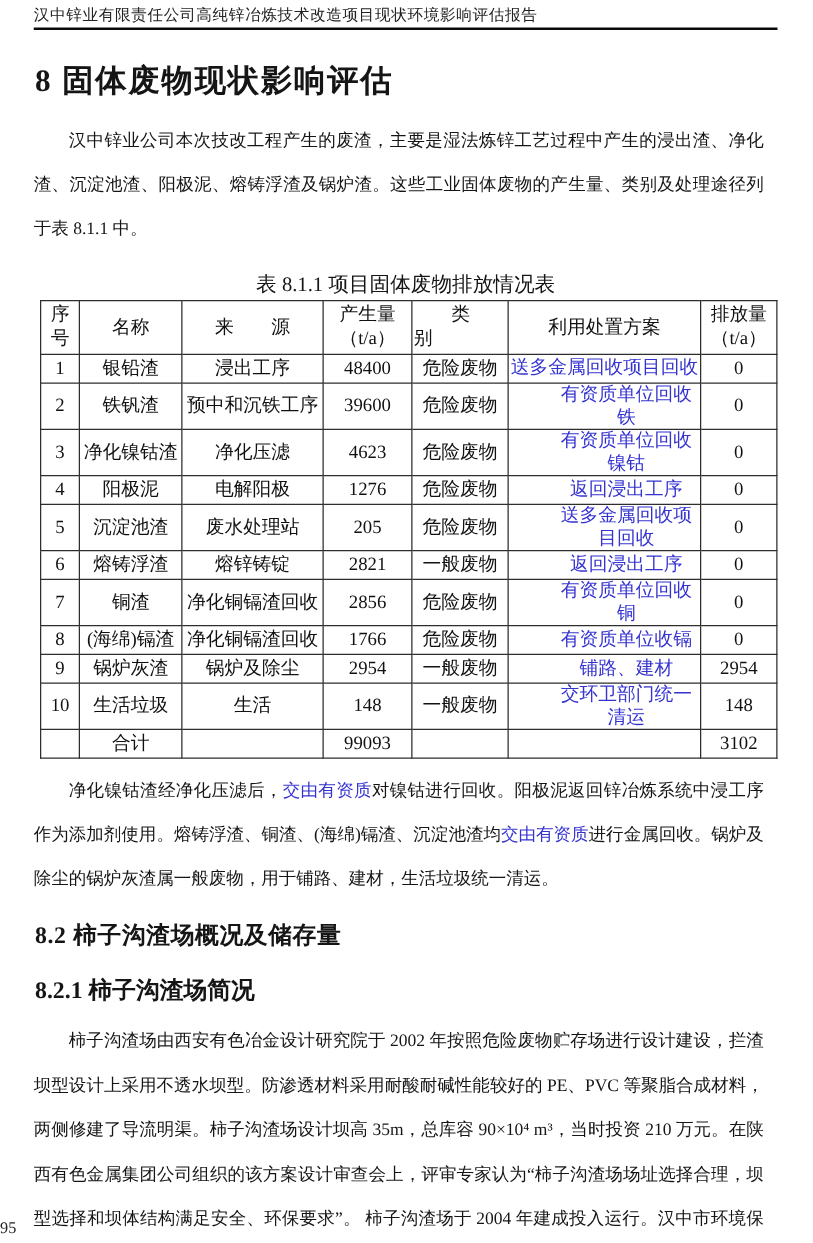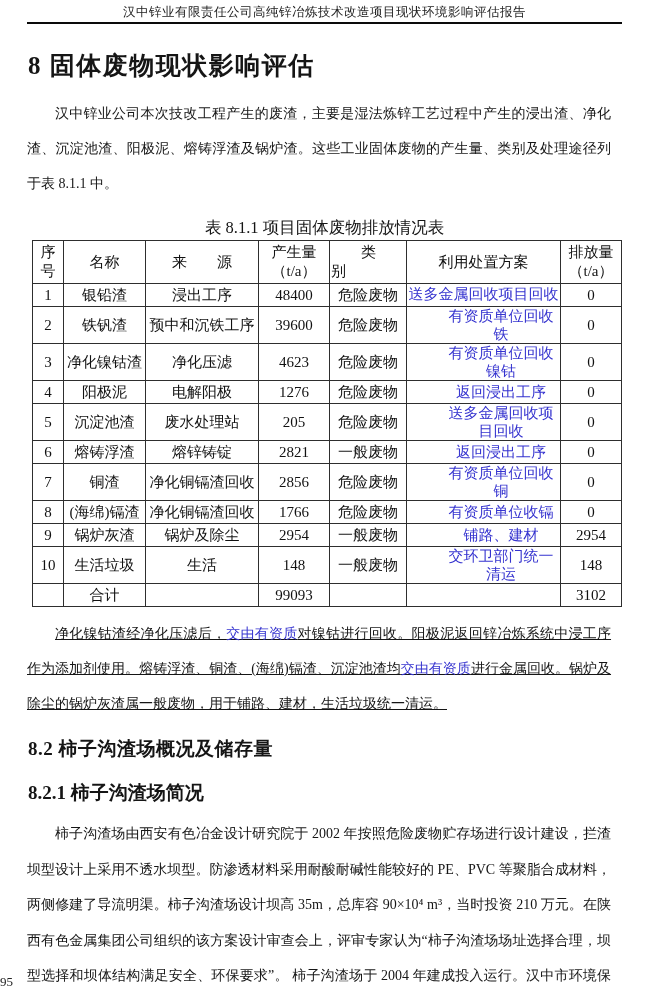--- a/index.html
+++ b/index.html
@@ -5,21 +5,21 @@
   * { box-sizing: border-box; }
   html,body { margin:0; padding:0; }
   body {
     width:650px; height:994px; position:relative; overflow:hidden;
     background:#ffffff; color:#151515;
     font-family:"Liberation Serif","DejaVu Serif",serif;
   }
   .content { padding:0 28px 0 27px; }
 
   .doc-header {
-    padding-top:5px; text-align:center;
+    padding-top:5px; 
     font-size:12.5px; letter-spacing:0.5px; line-height:15px; color:#222;
   }
   .header-rule { border-bottom:2px solid #0a0a0a; margin-top:2px; }
 
   .chapter-title {
     margin:27px 0 0 1px; font-size:25px; font-weight:bold;
     line-height:30px; letter-spacing:1.5px;
   }
   .h2-title {
     margin:25px 0 0 1px; font-size:19px; font-weight:bold;
@@ -204,21 +204,21 @@
           <td>合计</td>
           <td></td>
           <td>99093</td>
           <td></td>
           <td></td>
           <td>3102</td>
         </tr>
       </tbody>
   </table>
 
-  <div class="para" style="margin-top:9px;text-decoration:underline;"><span>净化镍钴渣经净化压滤后，</span><span class="blue">交由有资质</span><span>对镍钴进行回收。阳极泥返回锌冶炼系统中浸工序作为添加剂使用。熔铸浮渣、铜渣、(海绵)镉渣、沉淀池渣均</span><span class="blue">交由有资质</span><span>进行金属回收。锅炉及除尘的锅炉灰渣属一般废物，用于铺路、建材，生活垃圾统一清运。</span></div>
+  <div class="para" style="margin-top:9px;"><span>净化镍钴渣经净化压滤后，</span><span class="blue">交由有资质</span><span>对镍钴进行回收。阳极泥返回锌冶炼系统中浸工序作为添加剂使用。熔铸浮渣、铜渣、(海绵)镉渣、沉淀池渣均</span><span class="blue">交由有资质</span><span>进行金属回收。锅炉及除尘的锅炉灰渣属一般废物，用于铺路、建材，生活垃圾统一清运。</span></div>
 
   <div class="h2-title" style="margin-top:17px;">8.2 柿子沟渣场概况及储存量</div>
 
   <div class="h3-title">8.2.1 柿子沟渣场简况</div>
 
   <div class="para para-last">柿子沟渣场由西安有色冶金设计研究院于 2002 年按照危险废物贮存场进行设计建设，拦渣坝型设计上采用不透水坝型。防渗透材料采用耐酸耐碱性能较好的 PE、PVC 等聚脂合成材料，两侧修建了导流明渠。柿子沟渣场设计坝高 35m，总库容 90×10⁴ m³，当时投资 210 万元。在陕西有色金属集团公司组织的该方案设计审查会上，评审专家认为“柿子沟渣场场址选择合理，坝型选择和坝体结构满足安全、环保要求”。 柿子沟渣场于 2004 年建成投入运行。汉中市环境保护局于 2004 年 6 月，通过了柿子沟渣场的环保设施竣工验收。</div>
 
 </div>
 
 <div class="page-number">95</div>

